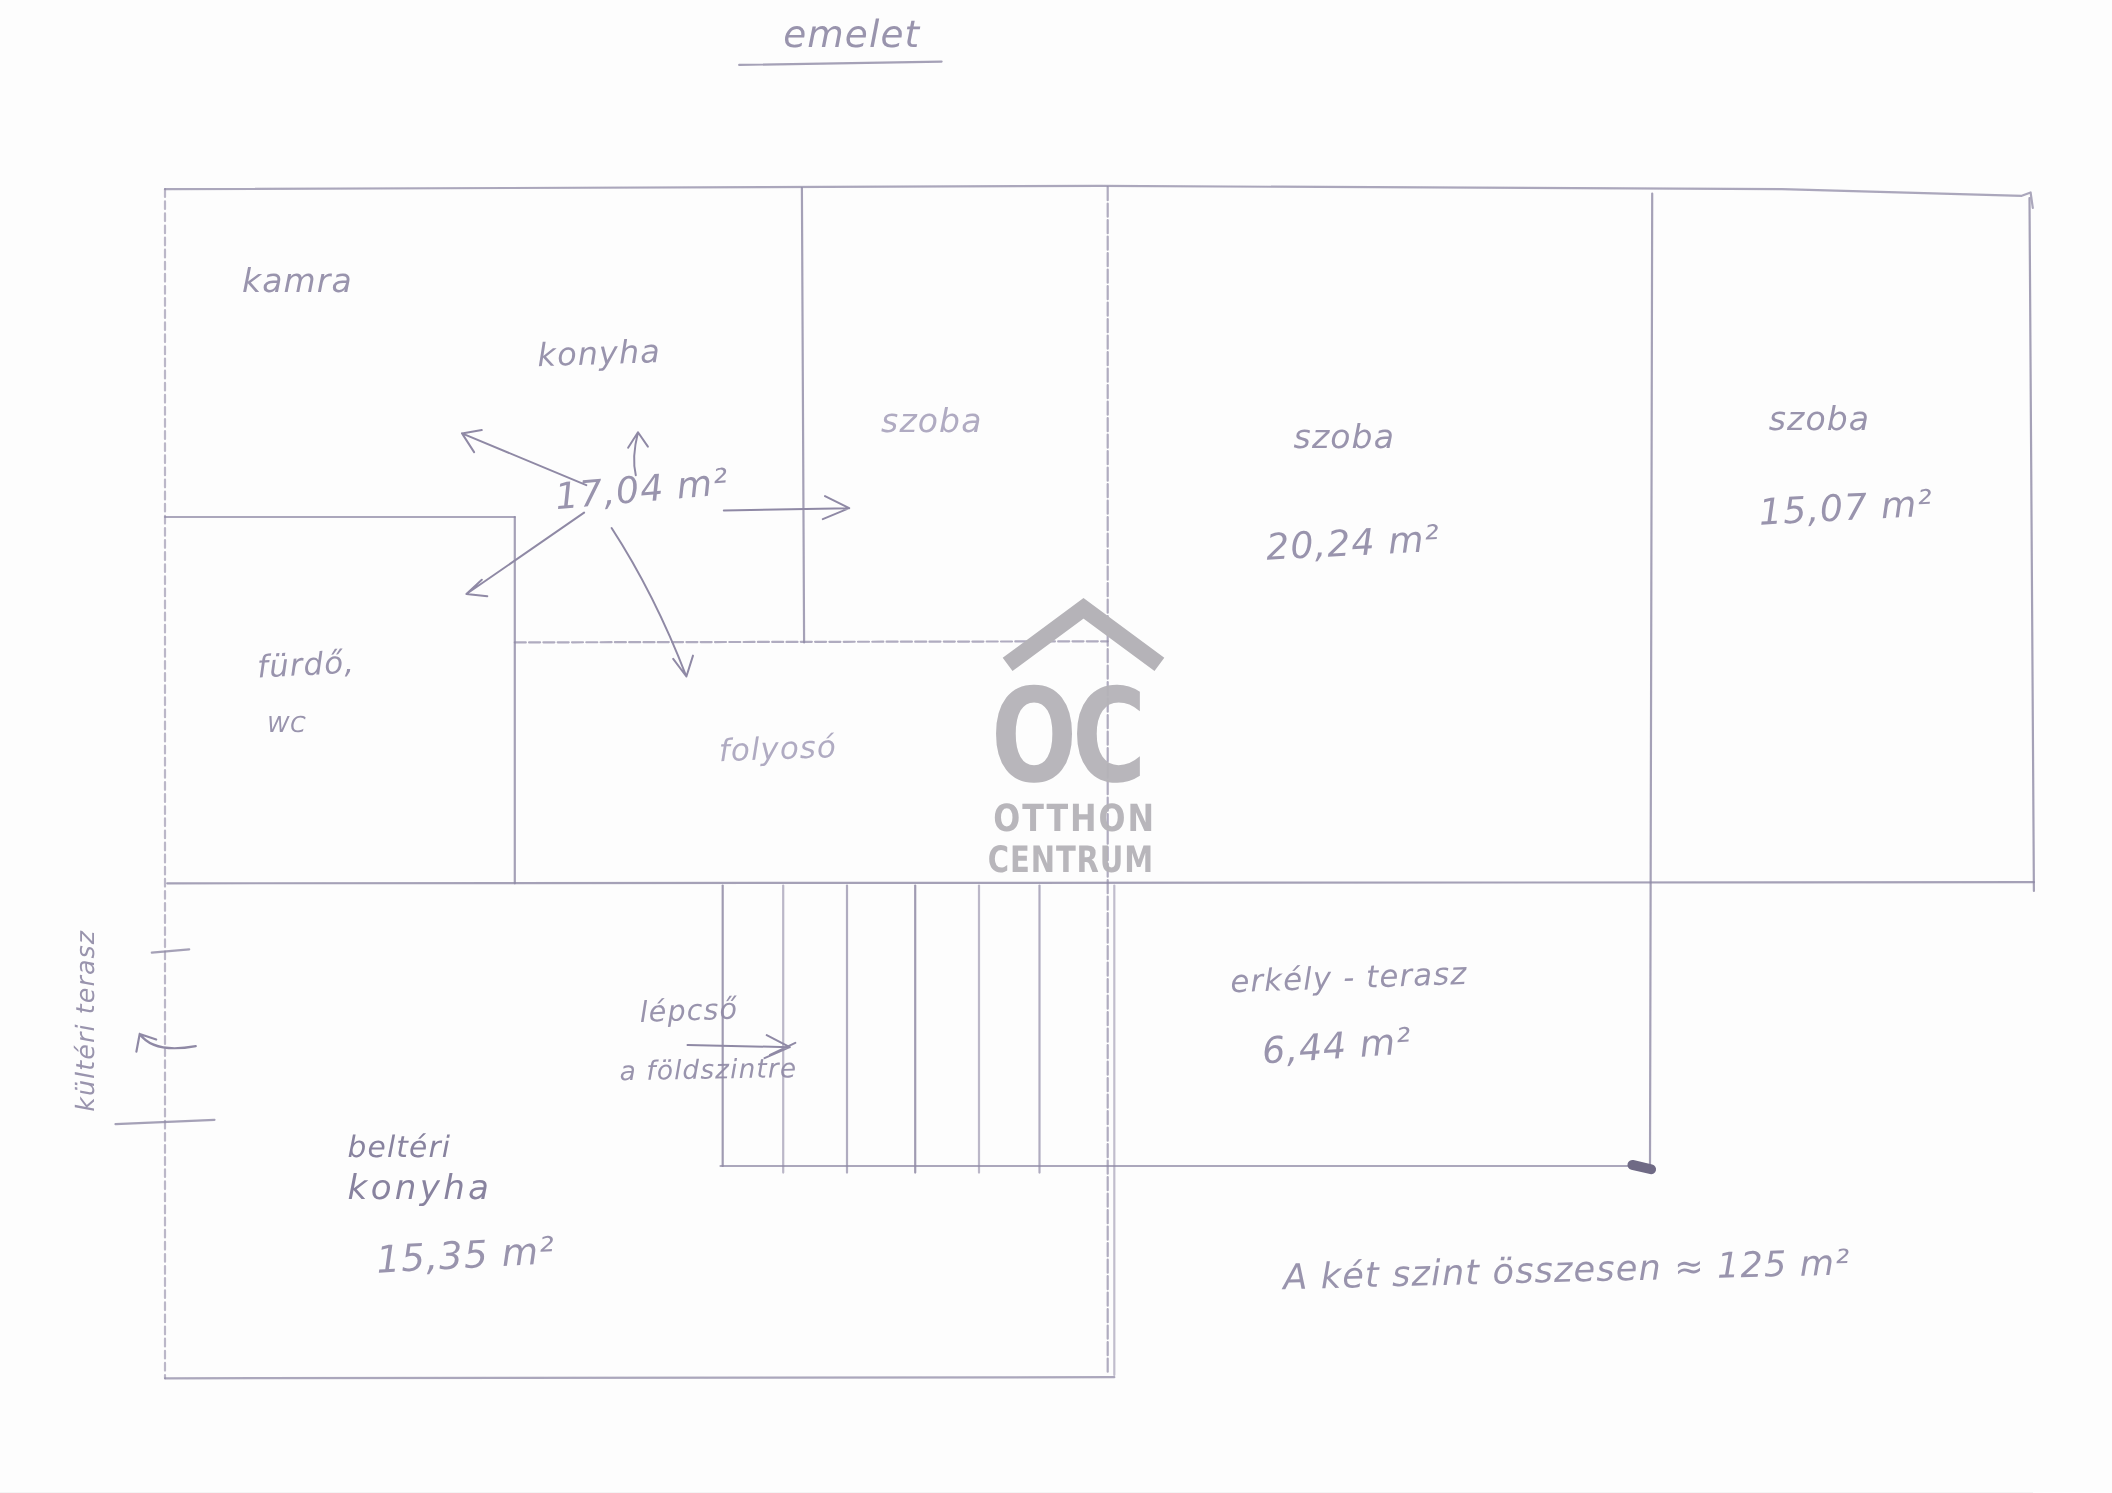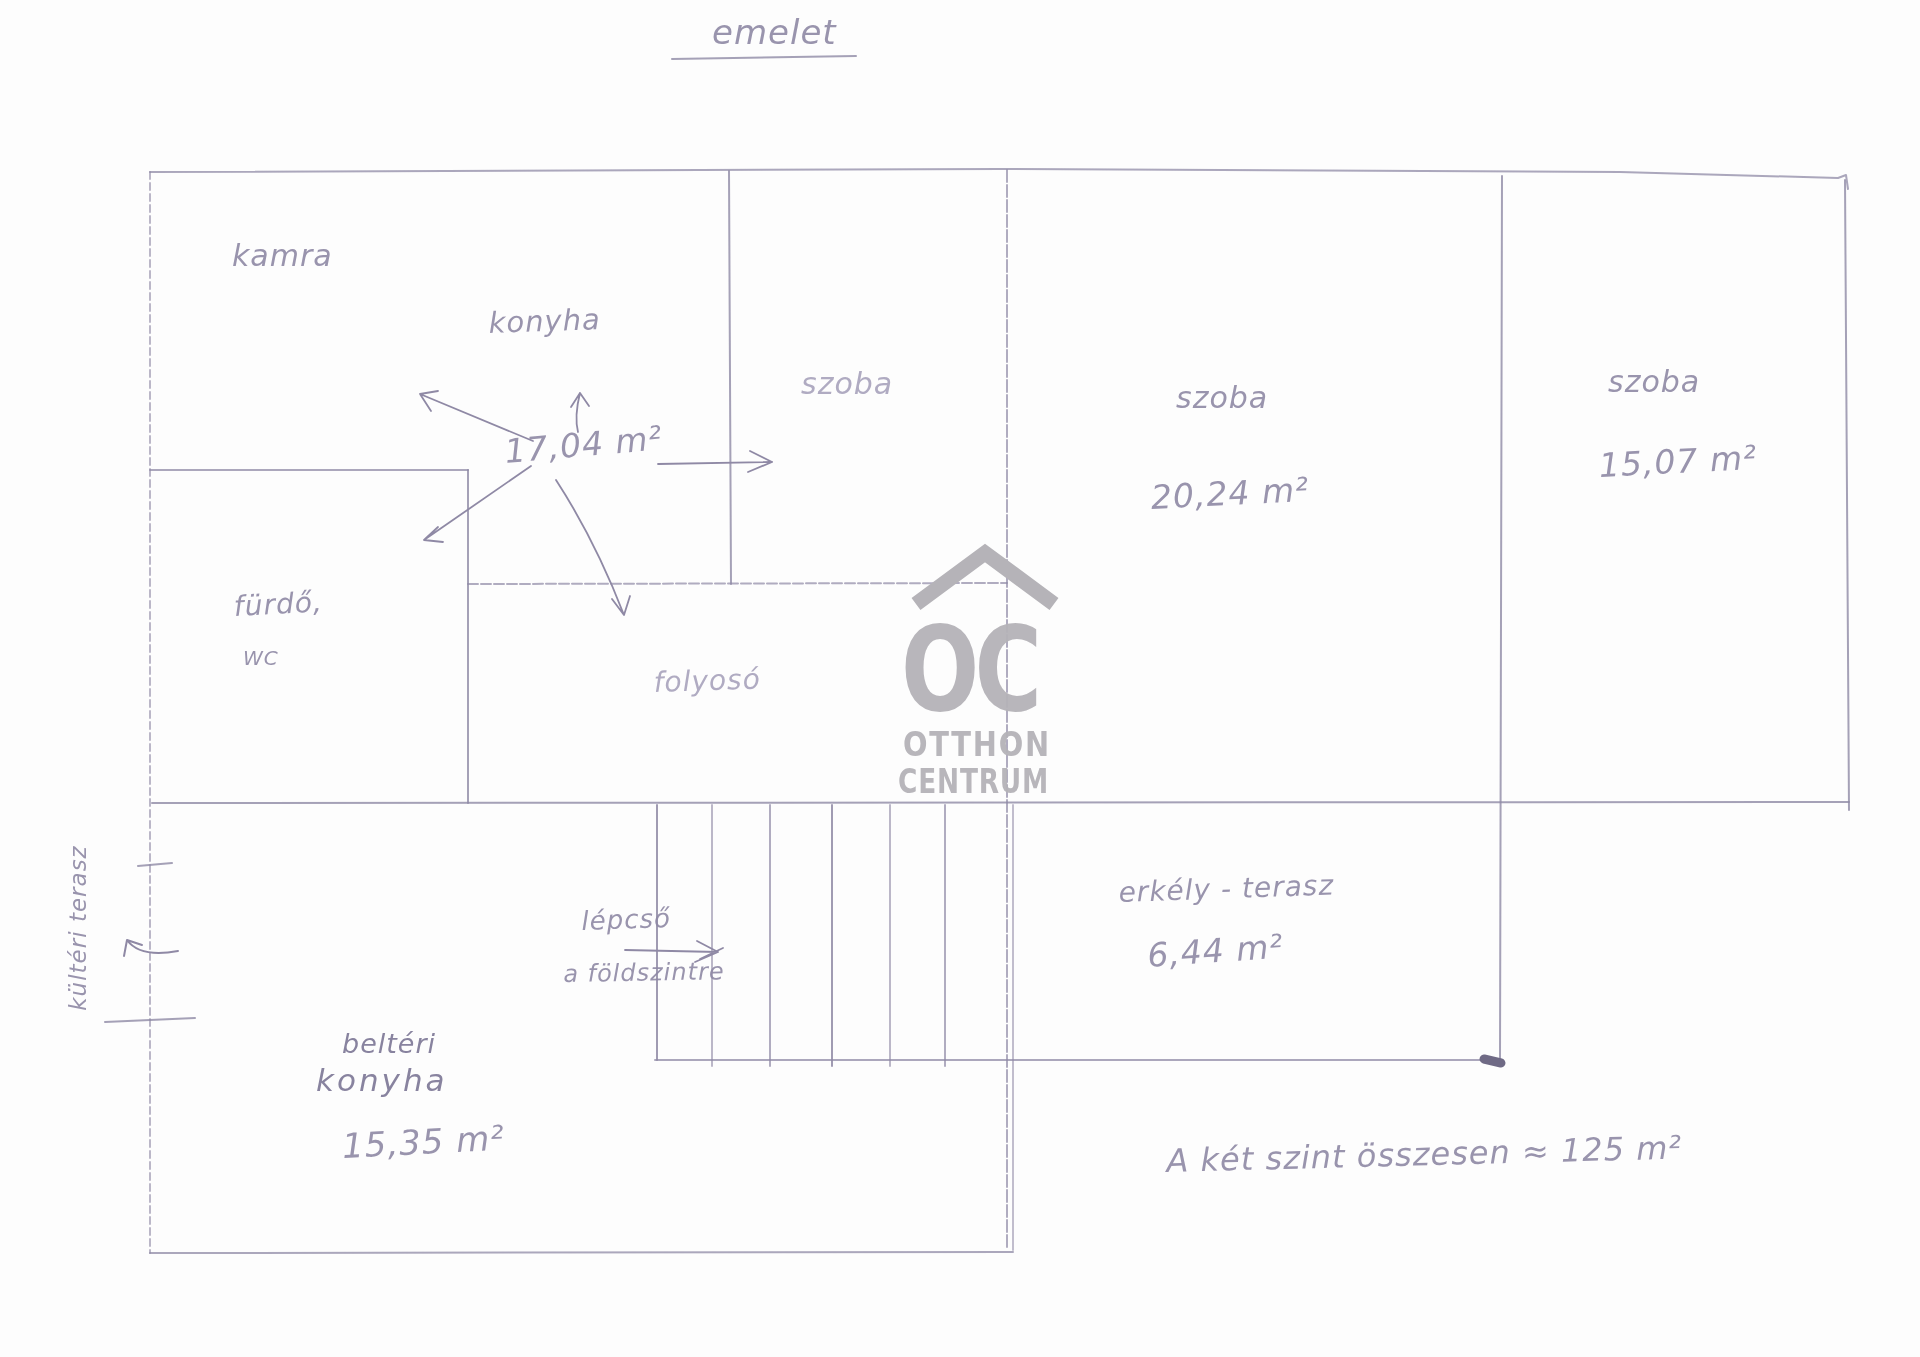--- a/index.html
+++ b/index.html
@@ -69,21 +69,21 @@
 
   <svg width="1920" height="1357" viewBox="0 0 1920 1357">
     <path d="M916,604 L985,553 L1054,604" fill="none" stroke="var(--wm,#b5b3b8)" stroke-width="15"></path>
   </svg>
   <div class="wm" style="left:901px;top:600px;font-size:118px;letter-spacing:-6px;transform:scaleX(.78);">OC</div>
   <div class="wm" style="left:903px;top:724px;font-size:34px;letter-spacing:2px;transform:scaleX(.85);">OTTHON</div>
   <div class="wm" style="left:898px;top:762px;font-size:33px;letter-spacing:1px;transform:scaleX(.8);">CENTRUM</div>
 
   <div class="hw" style="left:712px;top:12px;font-size:34px;font-style:italic;">emelet</div>
 
-  <div class="hw" style="left:232px;top:238px;font-size:30px;">kamra</div>
+  <div class="hw" style="left:220px;top:238px;font-size:30px;">kamra</div>
 
   <div class="hw" style="left:488px;top:306px;font-size:29px;transform:rotate(-2deg);">konyha</div>
 
   <div class="hw" style="left:503px;top:432px;font-size:33px;transform:rotate(-5deg);">17,04 m²</div>
 
   <div class="hw light" style="left:801px;top:366px;font-size:30px;">szoba</div>
 
   <div class="hw" style="left:1176px;top:380px;font-size:30px;">szoba</div>
   <div class="hw" style="left:1150px;top:478px;font-size:33px;transform:rotate(-3deg);">20,24 m²</div>
 
@@ -94,21 +94,21 @@
   <div class="hw" style="left:243px;top:646px;font-size:20px;">WC</div>
 
   <div class="hw light" style="left:653px;top:666px;font-size:28px;transform:rotate(-2deg);">folyosó</div>
 
   <div class="hw" style="left:581px;top:906px;font-size:26px;transform:rotate(-2deg);">lépcső</div>
   <div class="hw" style="left:563px;top:960px;font-size:24px;transform:rotate(-1deg);">a földszintre</div>
 
   <div class="hw" style="left:1118px;top:876px;font-size:28px;transform:rotate(-2deg);">erkély - terasz</div>
   <div class="hw" style="left:1146px;top:936px;font-size:33px;transform:rotate(-4deg);">6,44 m²</div>
 
-  <div class="hw dark" style="left:316px;top:1028px;font-size:27px;margin-left:26px;">beltéri</div>
+  <div class="hw dark" style="left:316px;top:1028px;font-size:27px;">beltéri</div>
   <div class="hw dark" style="left:316px;top:1062px;font-size:31px;letter-spacing:3px;">konyha</div>
   <div class="hw" style="left:341px;top:1126px;font-size:34px;transform:rotate(-3deg);">15,35 m²</div>
 
   <div class="hw" style="left:78px;top:928px;font-size:23px;transform:translate(-50%,-50%) rotate(-90deg);transform-origin:center;">kültéri terasz</div>
 
   <div class="hw" style="left:1166px;top:1142px;font-size:32px;transform:rotate(-1.5deg);">A két szint összesen ≈ 125 m²</div>
 
 </div>
 
 </body></html>

